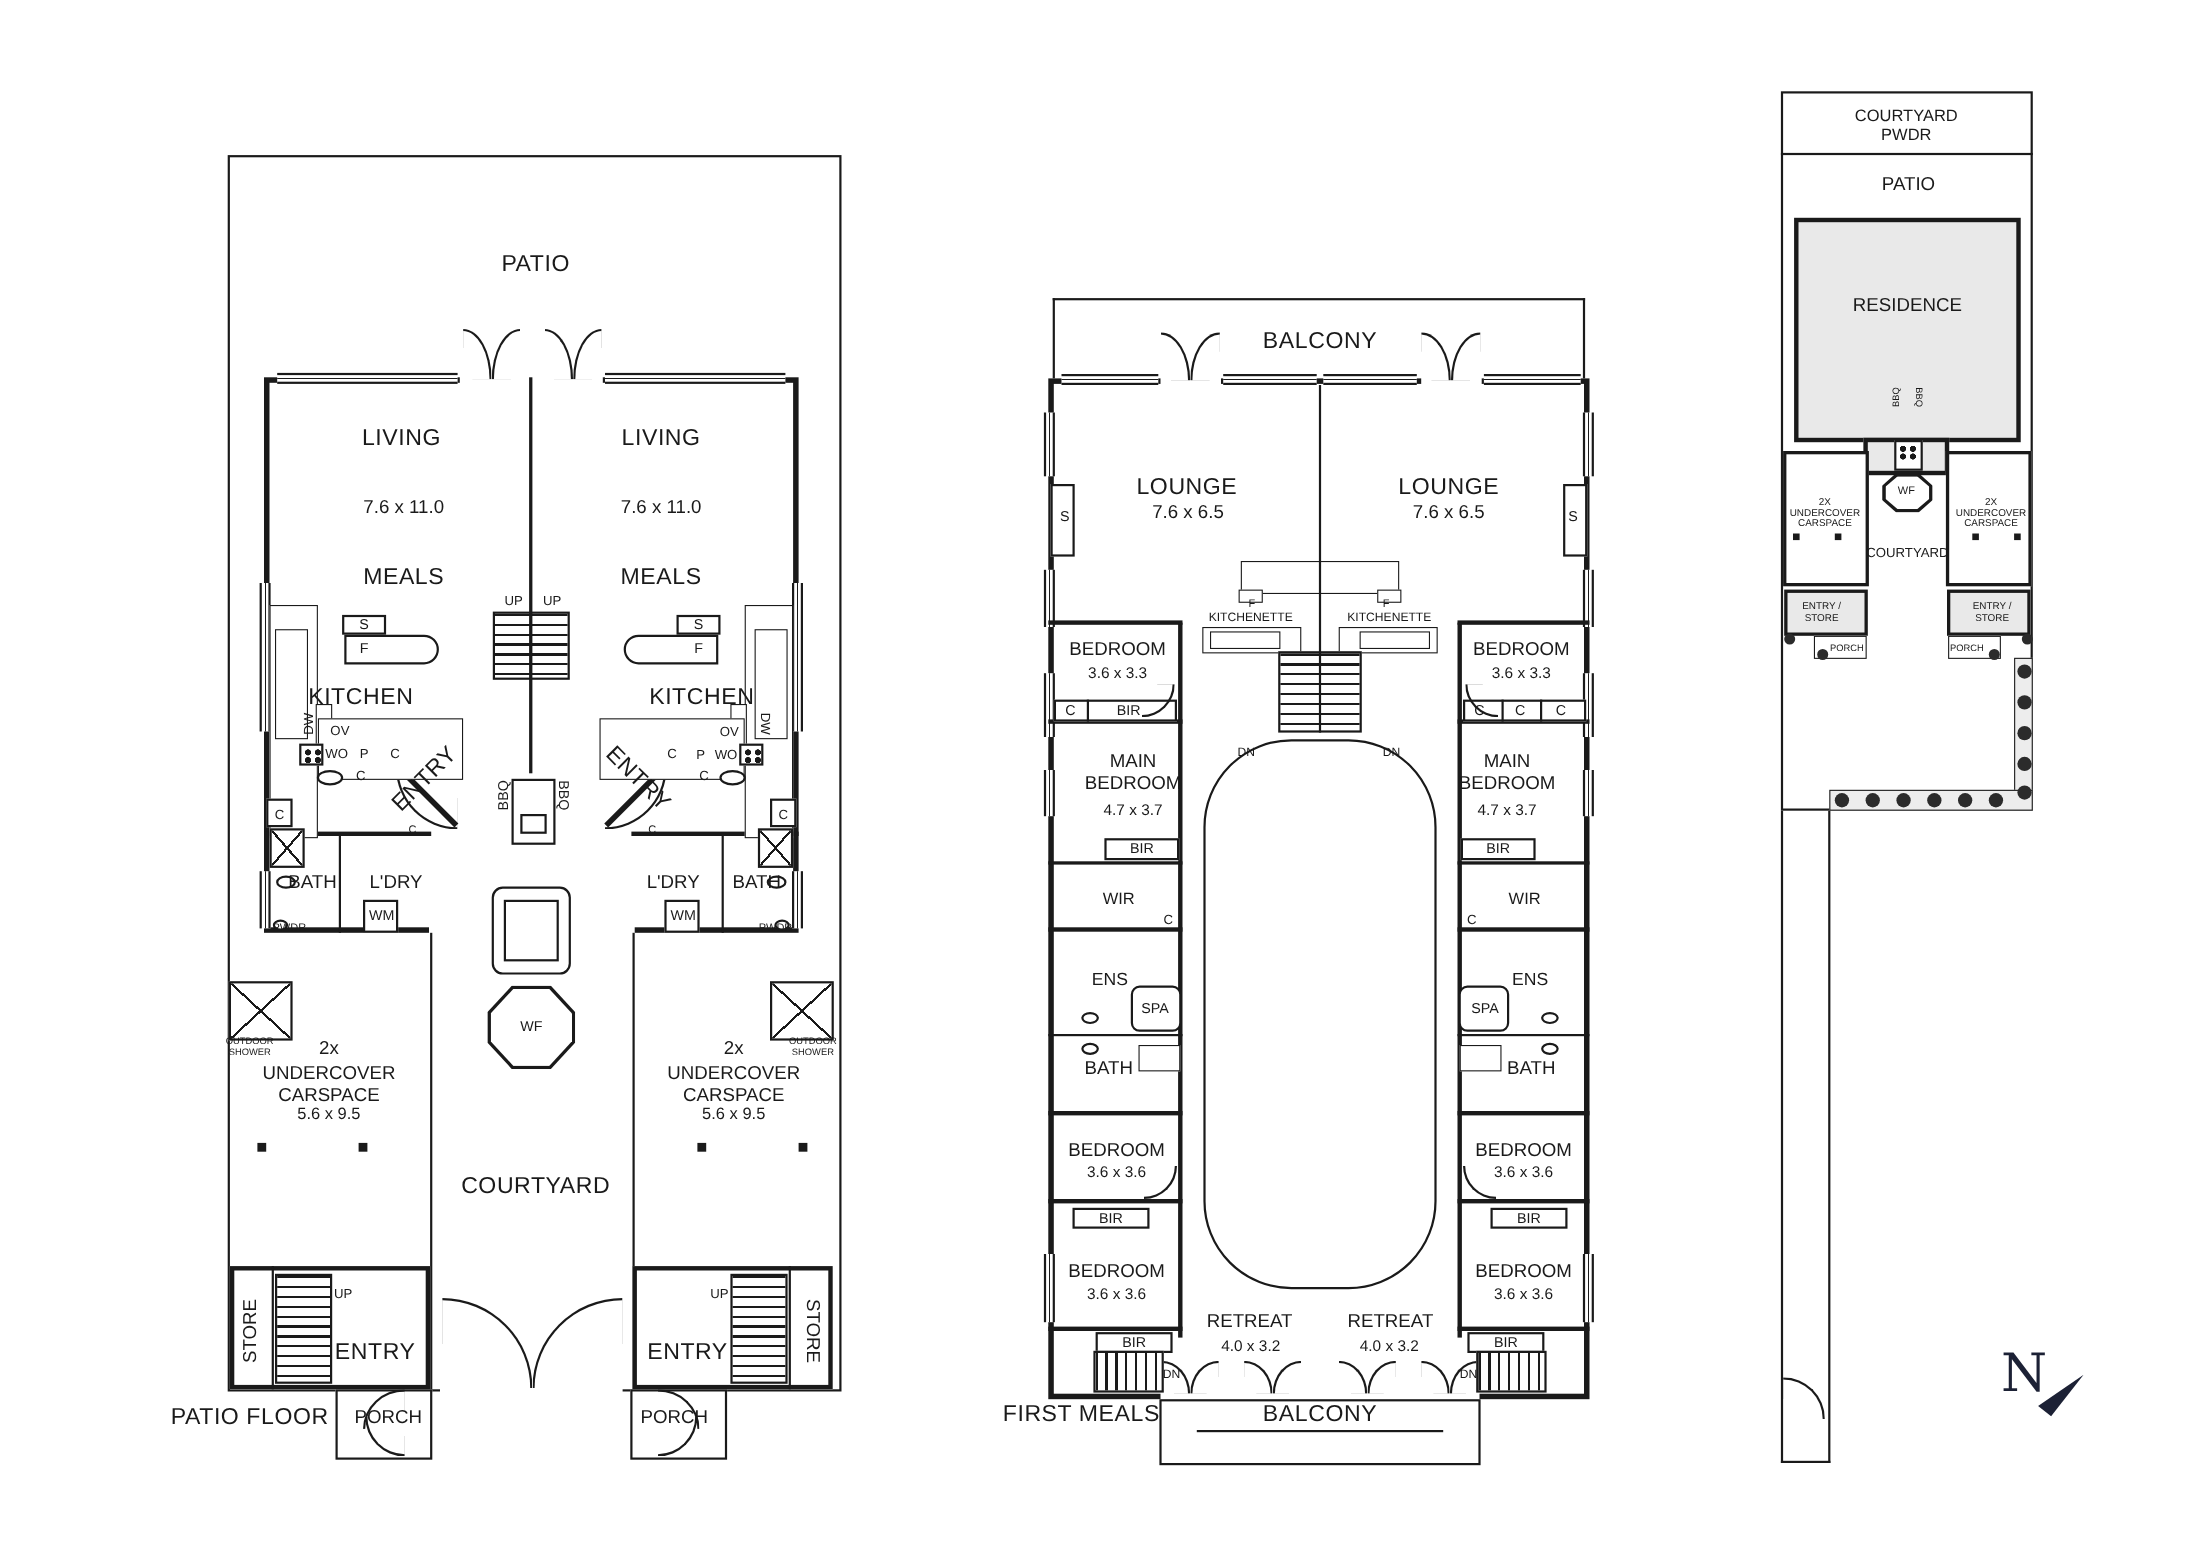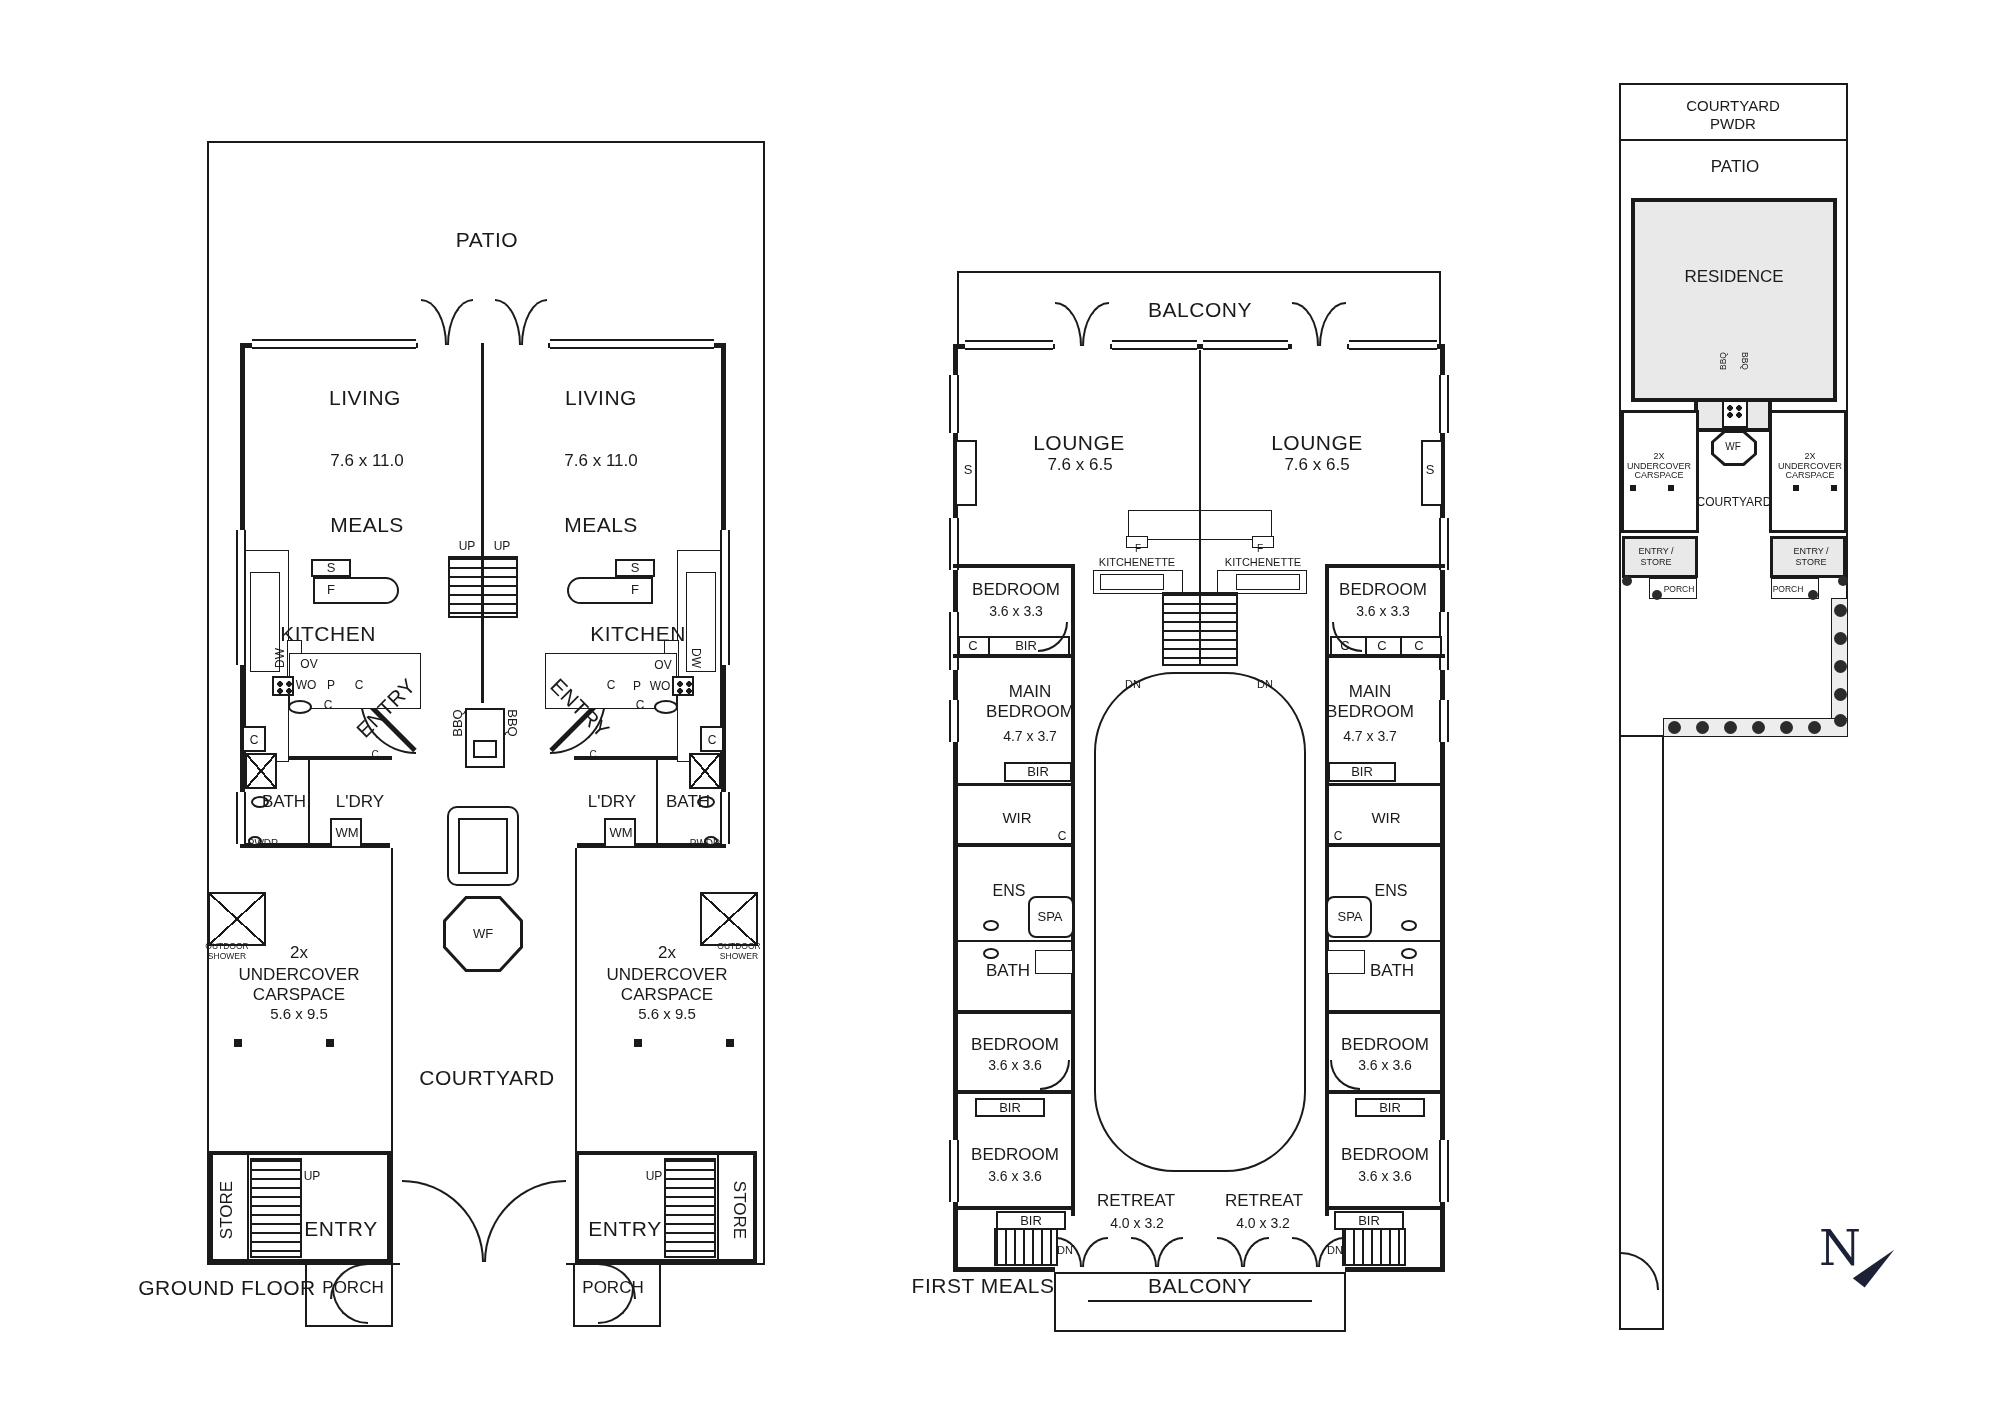--- a/index.html
+++ b/index.html
@@ -203,21 +203,21 @@
     <b class="lbl s13" style="left:483px;top:934px">WF</b>
     <b class="lbl s21" style="left:487px;top:1078px">COURTYARD</b>
     <b class="lbl s17 rm90" style="left:227px;top:1210px">STORE</b>
     <b class="lbl s17 r90" style="left:739px;top:1210px">STORE</b>
     <b class="lbl s12" style="left:312px;top:1177px">UP</b>
     <b class="lbl s12" style="left:654px;top:1177px">UP</b>
     <b class="lbl s21" style="left:341px;top:1229px">ENTRY</b>
     <b class="lbl s21" style="left:625px;top:1229px">ENTRY</b>
     <b class="lbl s17" style="left:353px;top:1288px">PORCH</b>
     <b class="lbl s17" style="left:613px;top:1288px">PORCH</b>
-    <b class="lbl s21" style="left:227px;top:1288px">GROUND FLOOR</b>
+    <b class="lbl s21" style="left:227px;top:1288px">PATIO FLOOR</b>
   </div>
 
   <div class="plan">
     <i class="w" style="left:957px;top:271px;width:484px;height:2px"></i>
     <i class="w" style="left:957px;top:271px;width:2px;height:77px"></i>
     <i class="w" style="left:1439px;top:271px;width:2px;height:77px"></i>
 
     <i class="b5" style="left:953px;top:344px;width:492px;height:928px"></i>
     <i class="patch" style="left:1055px;top:338px;width:55px;height:15px"></i>
     <i class="patch" style="left:1292px;top:338px;width:55px;height:15px"></i>

